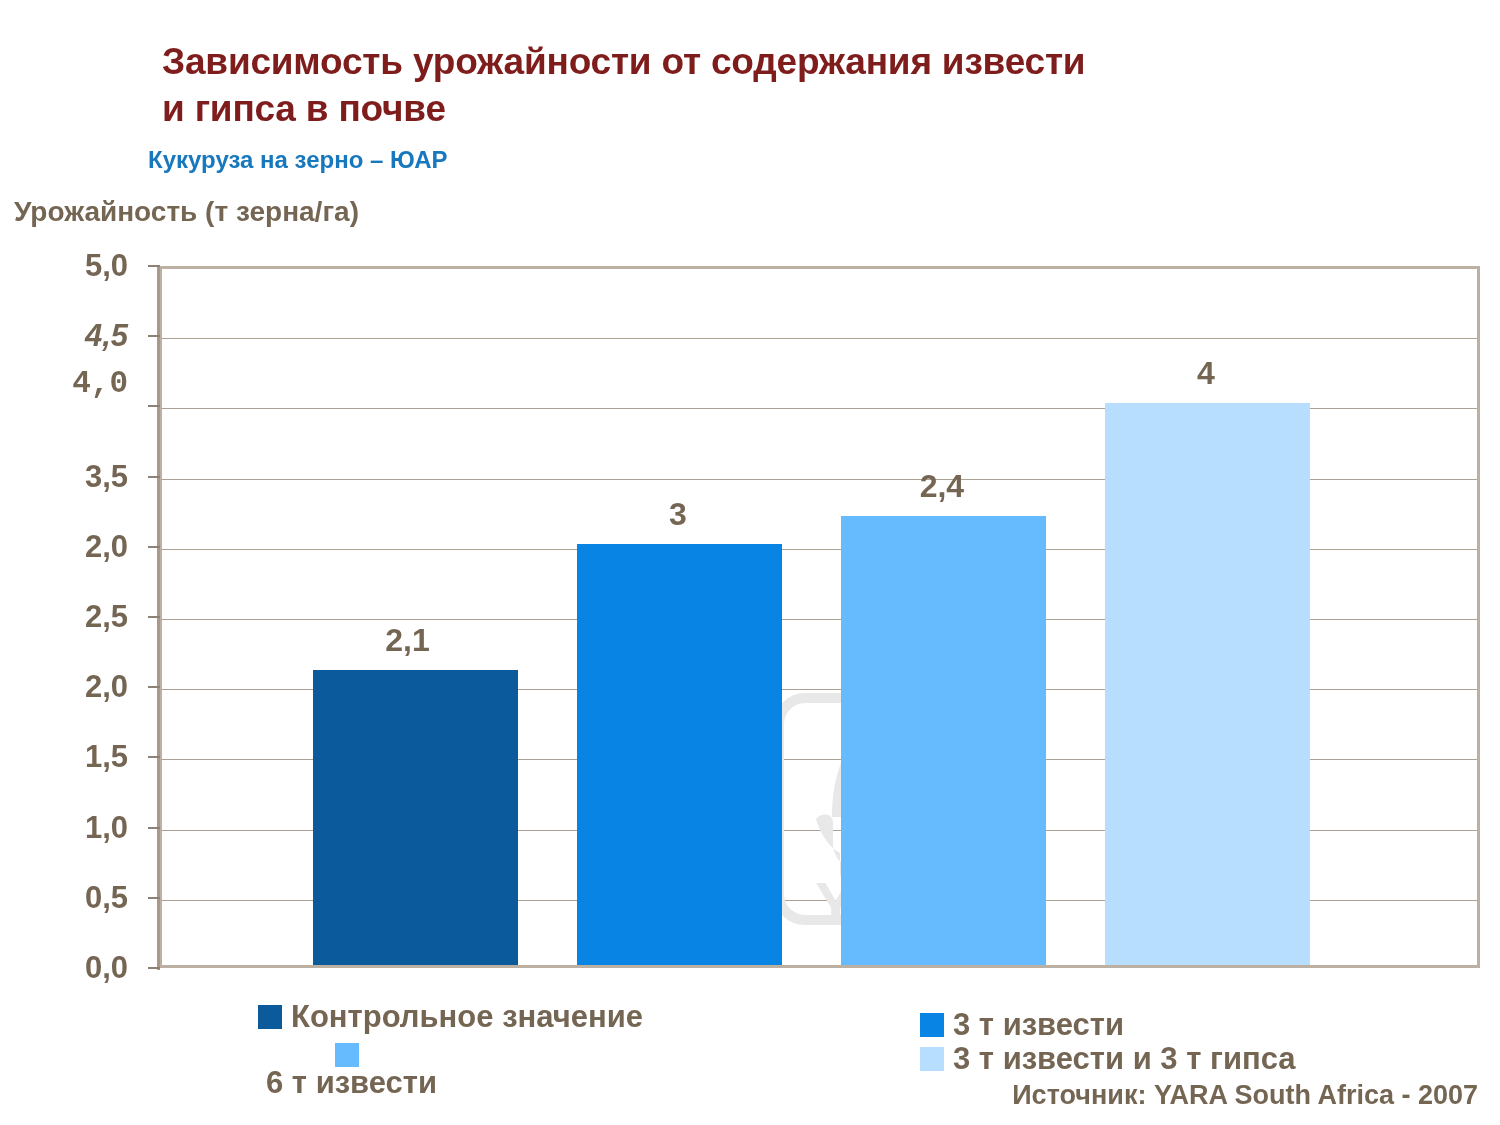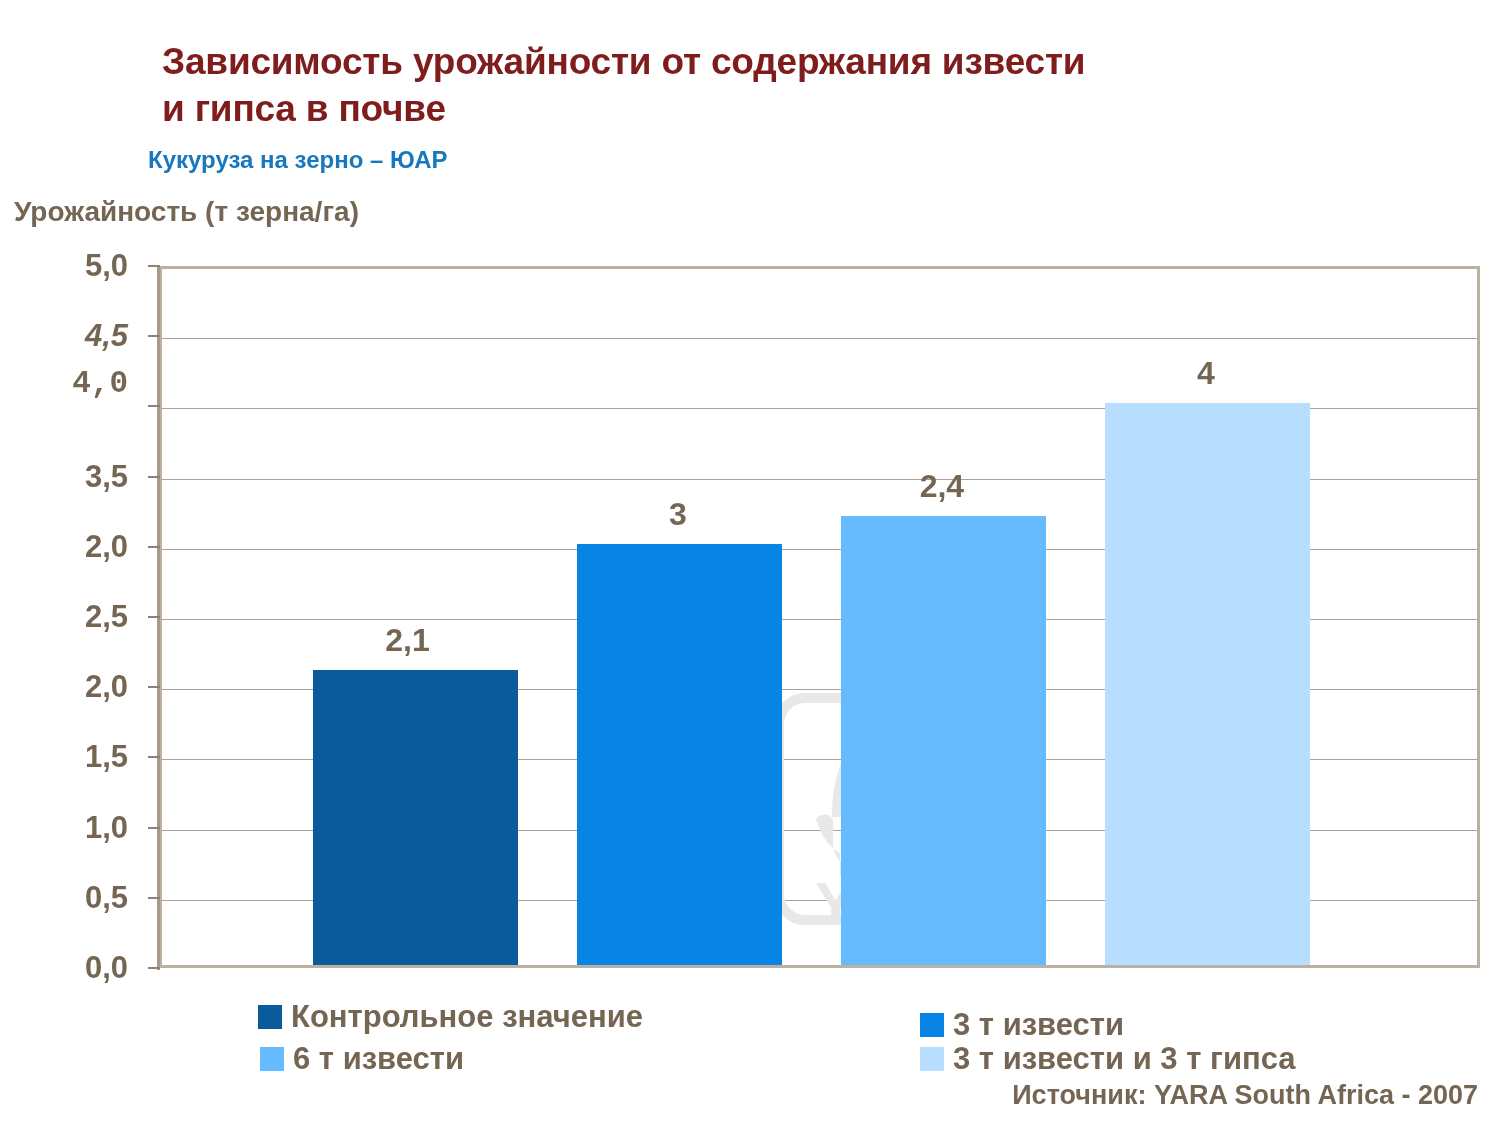--- a/index.html
+++ b/index.html
@@ -140,21 +140,21 @@
     margin-right: 9px;
     flex: 0 0 auto;
   }
   .legend-label {
     color: #756654;
     font-size: 31px;
     font-weight: bold;
     line-height: 1;
   }
   #legend-item-0 { left: 258px; top: 6px; }
-  #legend-item-1 { left: 260px; top: 48px; }
+  #legend-item-1 { left: 266px; top: 48px; flex-direction: column; }
   #legend-item-2 { left: 920px; top: 14px; }
   #legend-item-3 { left: 920px; top: 48px; }
 
   
   #source-note {
     position: absolute;
     right: 22px;
     top: 1082px;
     color: #756654;
     font-size: 27px;

